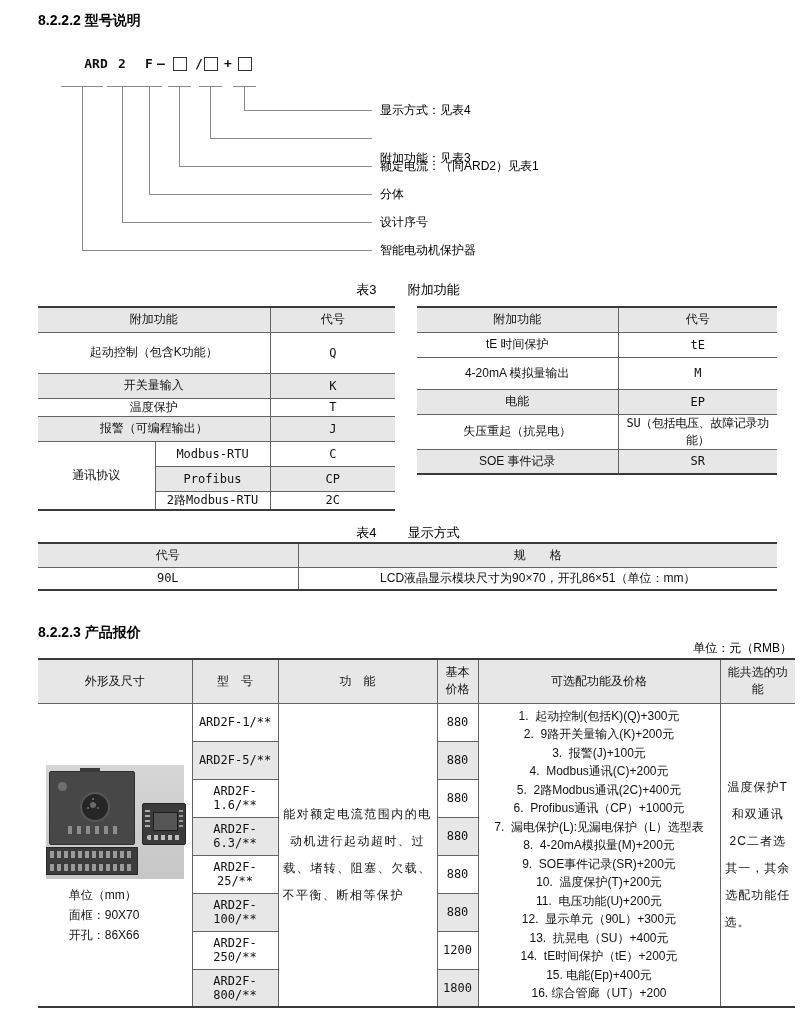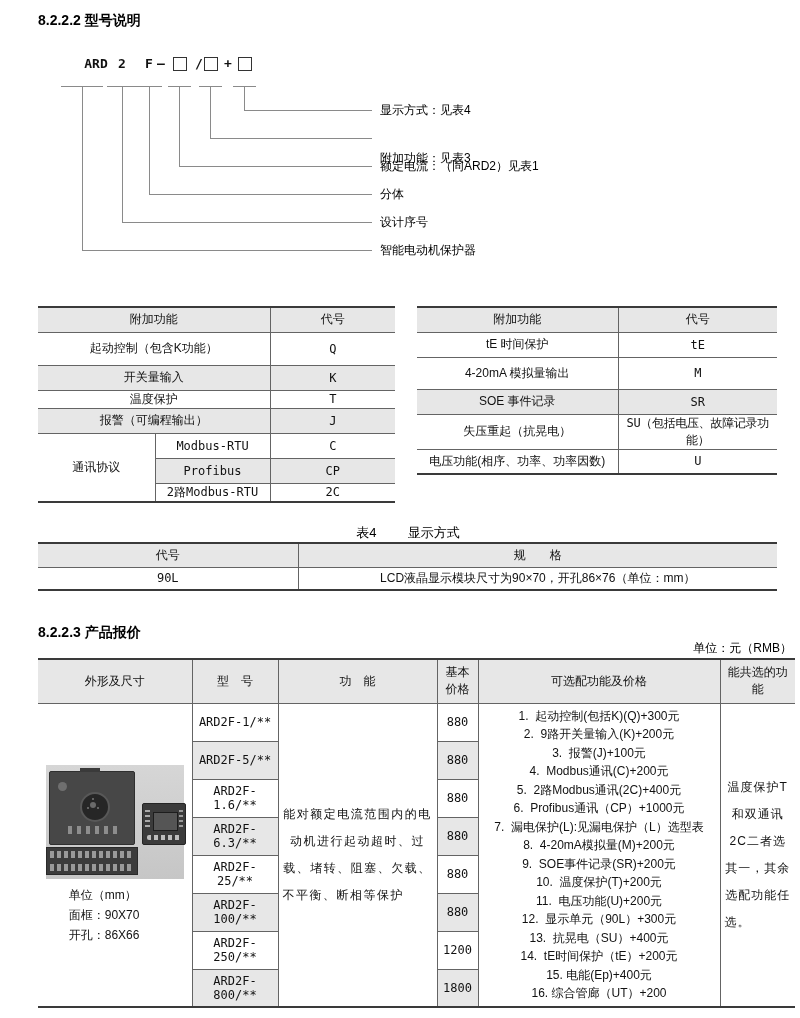--- a/index.html
+++ b/index.html
@@ -89,33 +89,38 @@
       <div class="line" style="left:149px;top:154px;width:223px;height:1px;"></div>
       <span class="dg-label" style="left:380px;top:146px;">分体</span>
       <div class="line" style="left:122px;top:47px;width:1px;height:135px;"></div>
       <div class="line" style="left:122px;top:182px;width:250px;height:1px;"></div>
       <span class="dg-label" style="left:380px;top:174px;">设计序号</span>
       <div class="line" style="left:82px;top:47px;width:1px;height:163px;"></div>
       <div class="line" style="left:82px;top:210px;width:290px;height:1px;"></div>
       <span class="dg-label" style="left:380px;top:202px;">智能电动机保护器</span>
     </div>
 
+  <div class="abs cap" style="left:38px;top:281px;width:740px;text-align:center;">
+    <span>表3</span>
+    <span style="display:inline-block;width:24px;"></span>
+    <span>附加功能</span>
+  </div>
 
   <table class="doc" style="left:38px;top:306px;width:357px;">
     <colgroup>
         <col style="width:117px">
         <col style="width:115px">
         <col style="width:125px">
       </colgroup>
     <tbody id="t3l">
         <tr style="height: 25px;">
           <td class="g nl" colspan="2">附加功能</td>
           <td class="g nr">代号</td>
         </tr>
-        <tr style="height: 33px;">
+        <tr style="height: 41px;">
           <td class="nl" colspan="2">起动控制（包含K功能）</td>
           <td class="nr mono">Q</td>
         </tr>
         <tr style="height: 25px;">
           <td class="g nl" colspan="2">开关量输入</td>
           <td class="g nr mono">K</td>
         </tr>
         <tr style="height: 15px;">
           <td class="nl" colspan="2">温度保护</td>
           <td class="nr mono">T</td>
@@ -152,30 +157,30 @@
         </tr>
         <tr style="height: 25px;">
           <td class="nl">tE 时间保护</td>
           <td class="nr mono">tE</td>
         </tr>
         <tr style="height: 32px;">
           <td class="nl">4-20mA 模拟量输出</td>
           <td class="nr mono">M</td>
         </tr>
         <tr style="height: 25px;">
+          <td class="g nl">电能</td>
+          <td class="g nr mono">EP</td>
+        </tr>
+        <tr style="height: 25px;">
+          <td class="nl">失压重起（抗晃电）</td>
+          <td class="nr mono small">SU（包括电压、故障记录功能）</td>
+        </tr>
+        <tr style="height: 25px;">
           <td class="g nl">SOE 事件记录</td>
           <td class="g nr mono">SR</td>
-        </tr>
-        <tr style="height: 25px;">
-          <td class="nl">失压重起（抗晃电）</td>
-          <td class="nr mono small">SU（包括电压、故障记录功能）</td>
-        </tr>
-        <tr style="height: 25px;">
-          <td class="nl">电压功能(相序、功率、功率因数)</td>
-          <td class="nr mono">U</td>
         </tr>
       </tbody>
   </table>
 
   <div class="abs cap" style="left:38px;top:524px;width:740px;text-align:center;">
     <span>表4</span>
     <span style="display:inline-block;width:24px;"></span>
     <span>显示方式</span>
   </div>
 
@@ -184,21 +189,21 @@
         <col style="width:260px">
         <col style="width:479px">
       </colgroup>
     <tbody id="t4">
         <tr style="height: 24px;">
           <td class="g nl">代号</td>
           <td class="g nr">规　　格</td>
         </tr>
         <tr style="height: 23px;">
           <td class="nl mono">90L</td>
-          <td class="nr">LCD液晶显示模块尺寸为90×70，开孔86×76（单位：mm）</td>
+          <td class="nr">LCD液晶显示模块尺寸为90×70，开孔86×51（单位：mm）</td>
         </tr>
       </tbody>
   </table>
 
   <div class="abs h1" style="left:38px;top:624px;">8.2.2.3 产品报价</div>
   <div class="abs unitnote" style="right:8px;top:640px;">单位：元（RMB）</div>
 
   <table class="doc" style="left:38px;top:658px;width:757px;">
     <colgroup>
       <col style="width:154px">

